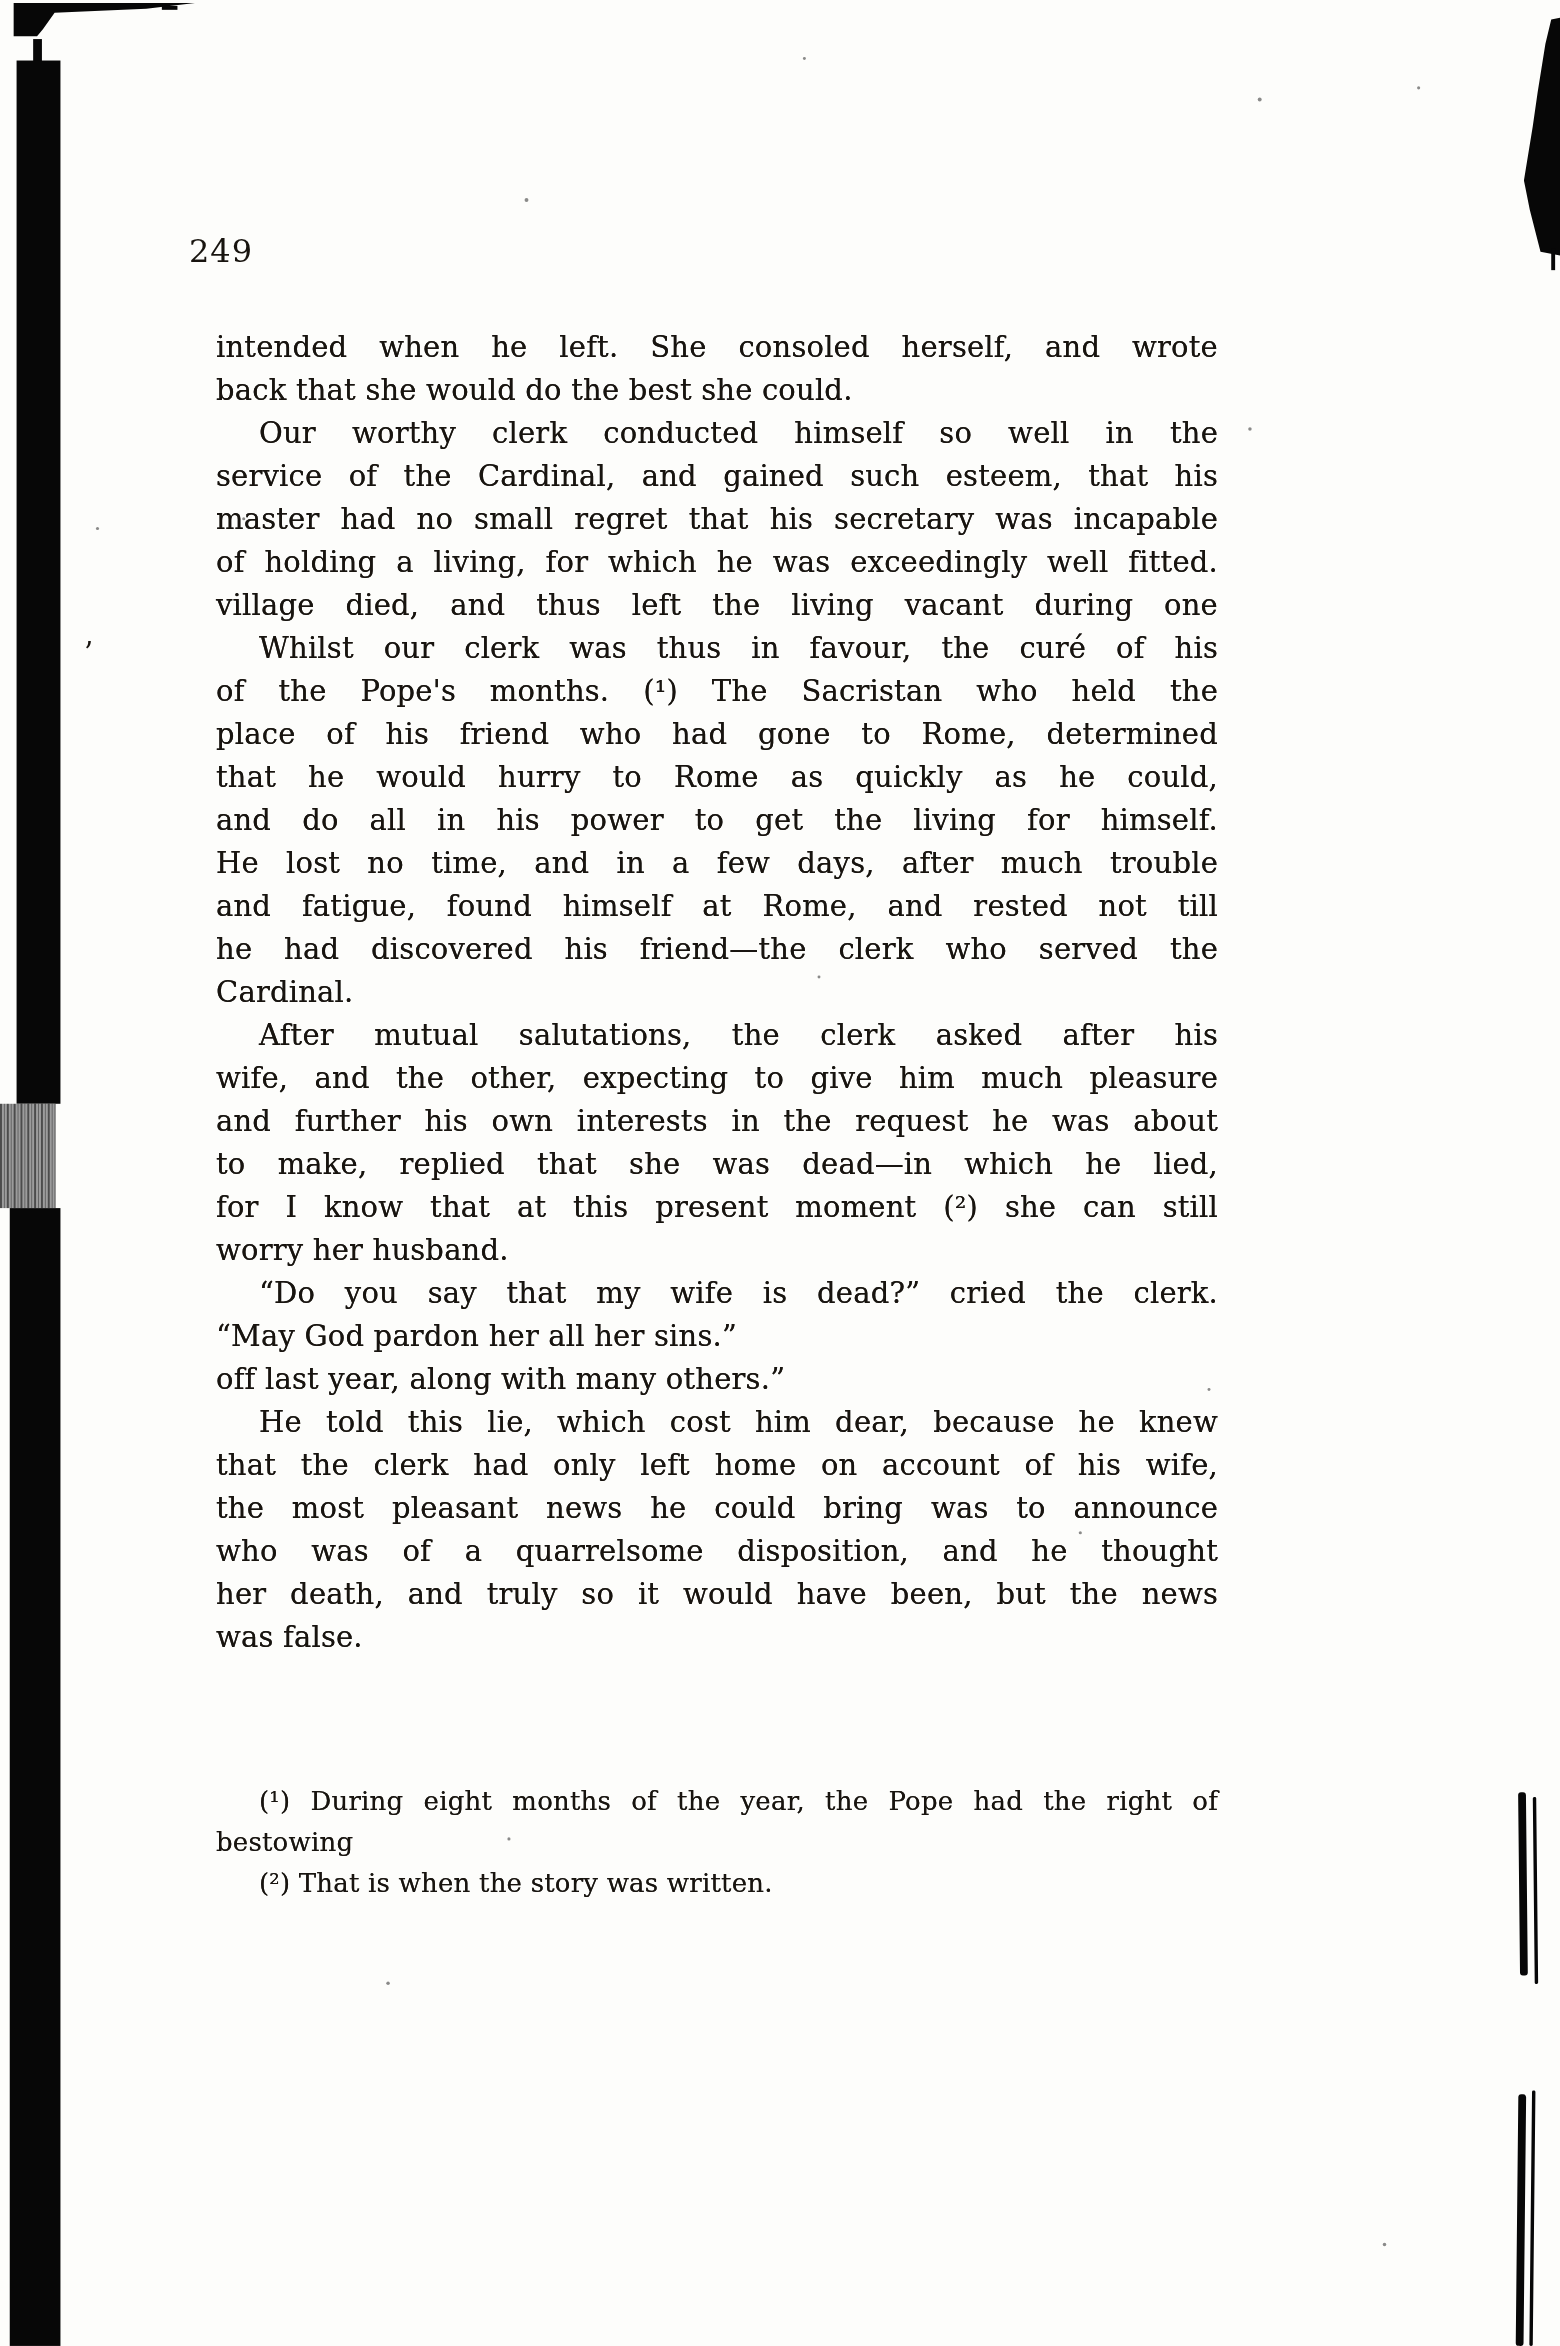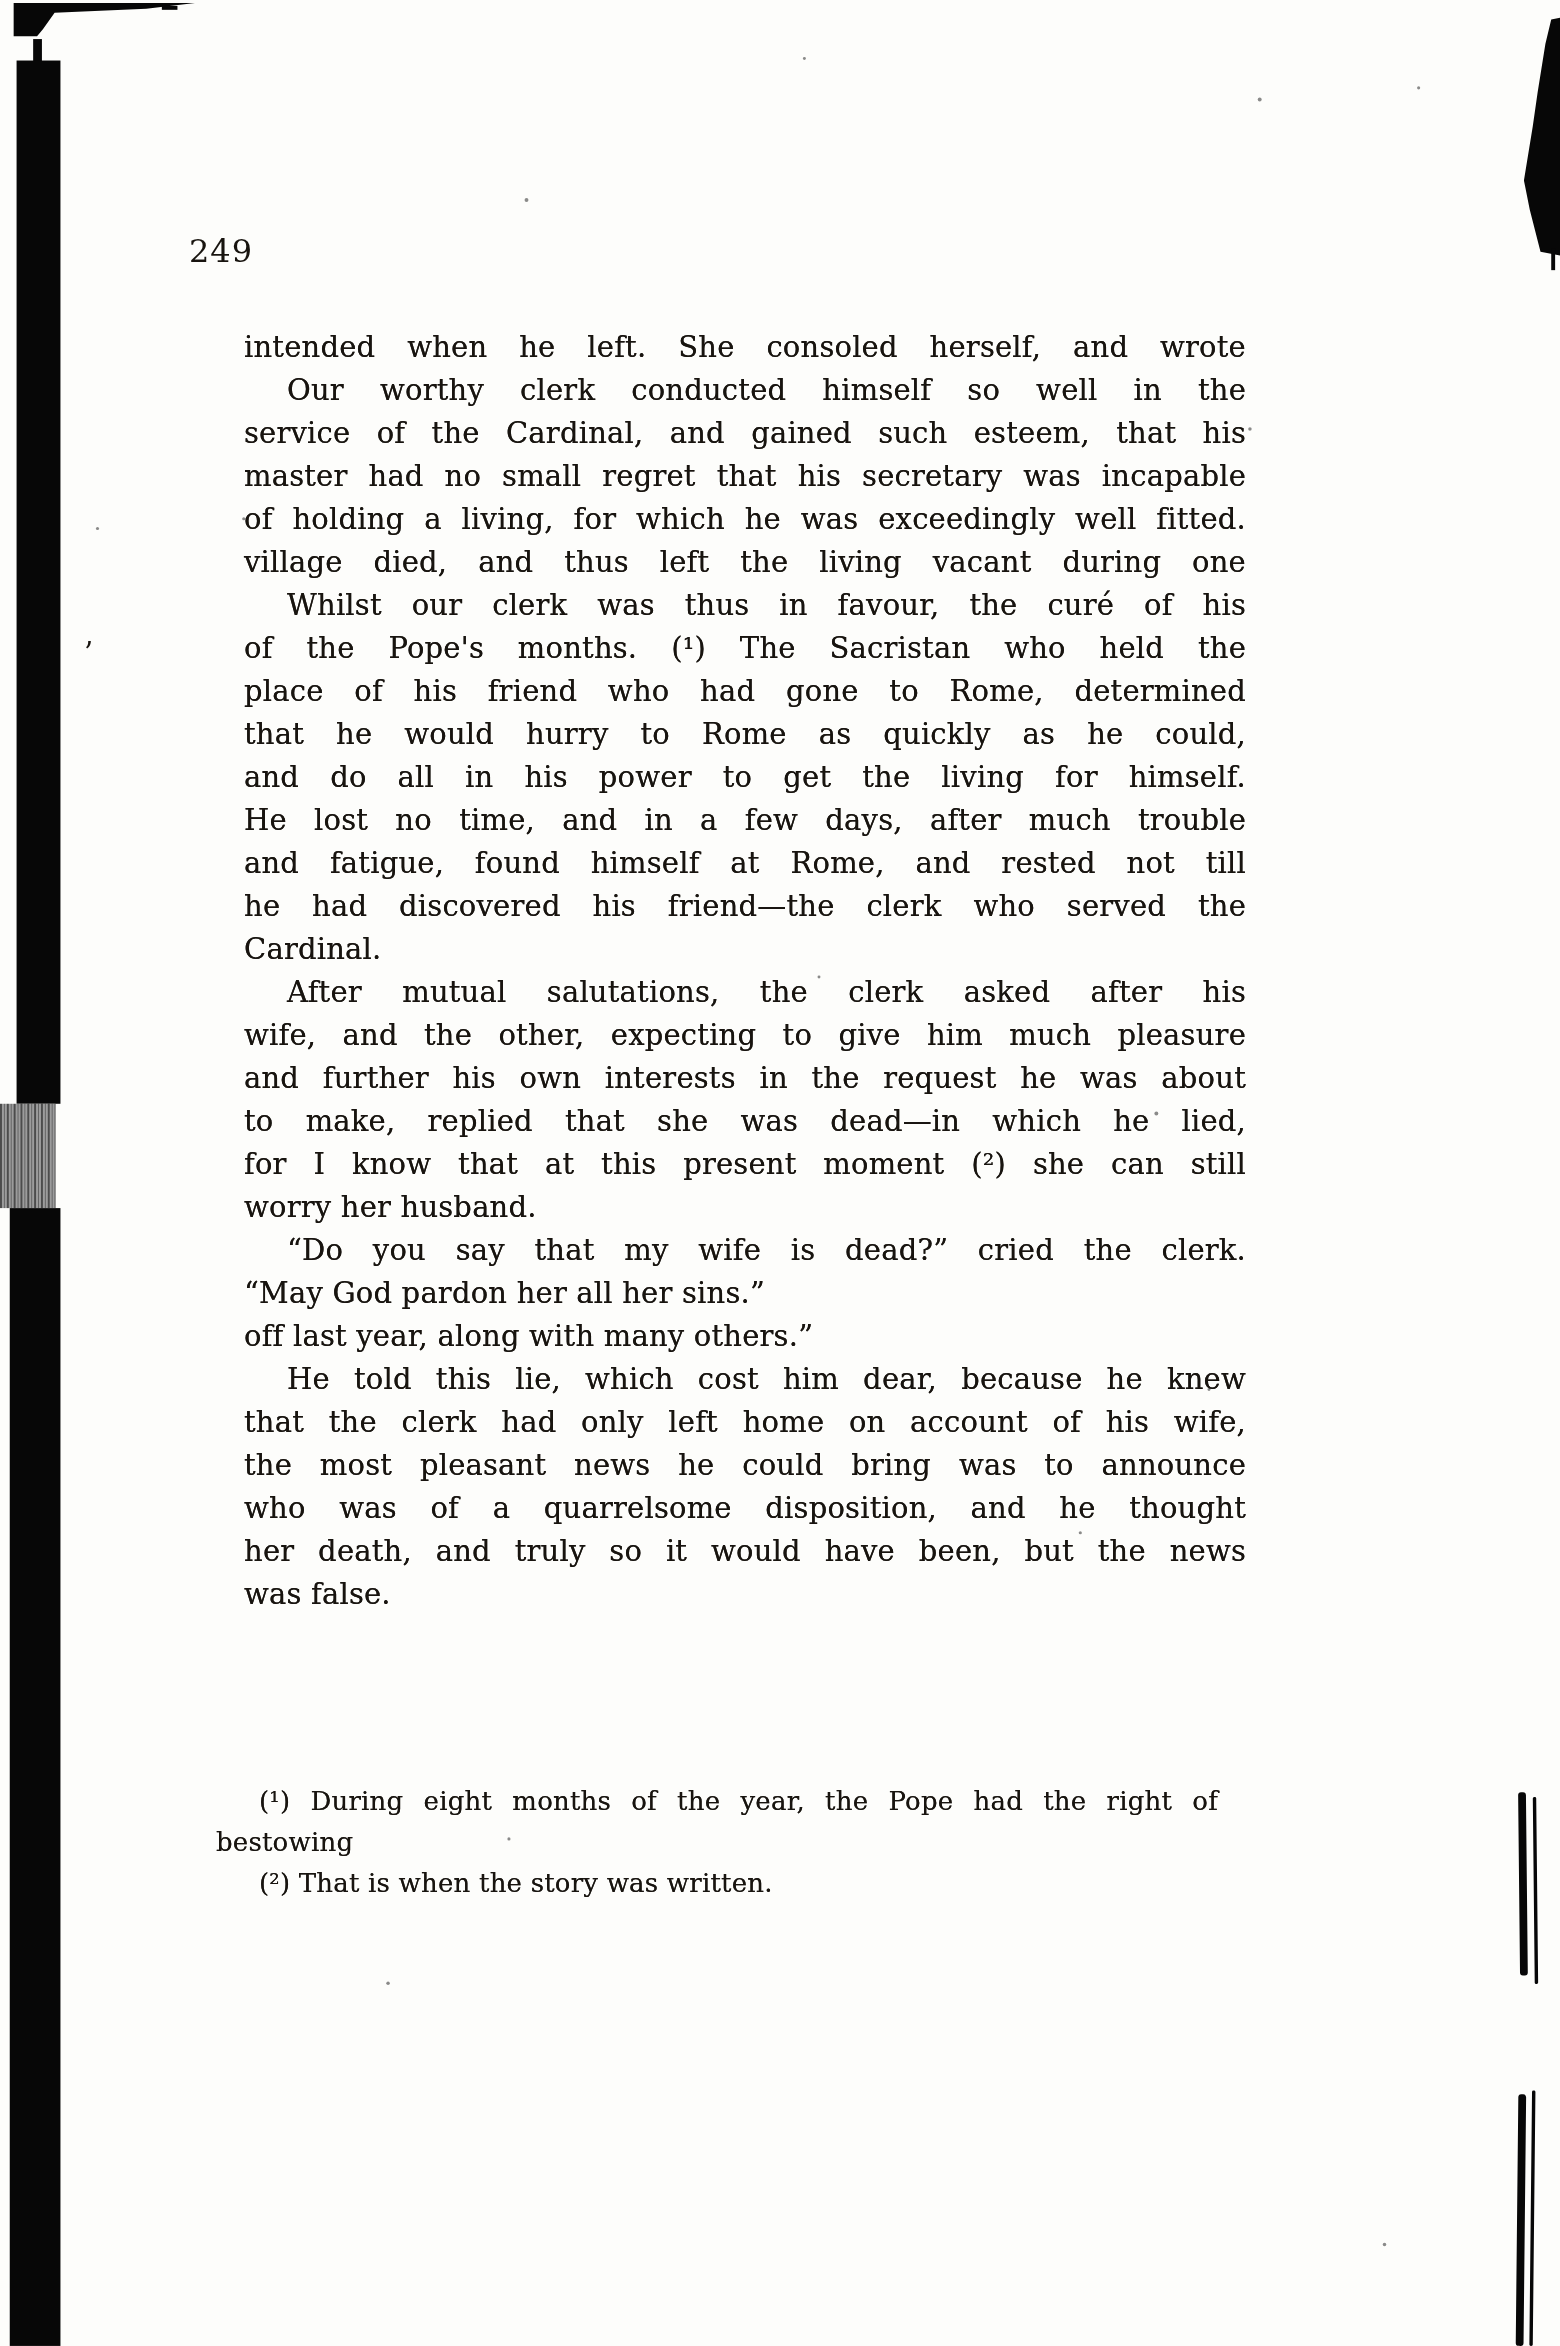--- a/index.html
+++ b/index.html
@@ -24,21 +24,20 @@
     letter-spacing:1px;
     transform:translateX(-27px);
   }
   .body-text{
     position:absolute;
     left:216px;top:326px;width:1002px;
     font-size:29px;
     line-height:43px;
     letter-spacing:0.2px;
     text-shadow:0 0 0.5px rgba(20,18,15,.85);
-    margin-left:28px;
   }
   .footnotes{
     position:absolute;
     left:216px;top:1781px;width:1002px;
     font-size:26px;
     line-height:41px;
     letter-spacing:0.2px;
     text-shadow:0 0 0.4px rgba(20,18,15,.8);
   }
   .tline{ text-align:justify; text-align-last:justify; }
@@ -54,20 +53,21 @@
     font-size:29px;color:var(--ink);
   }
 </style>
 </head>
 <body>
 
 <div class="page-number">249</div>
 
 <div class="body-text">
     <div class="tline">intended when he left.  She consoled herself, and wrote</div>
+    <div class="tline nj">back that she would do the best she could.</div>
     <div class="tline ind">Our worthy clerk conducted himself so well in the</div>
     <div class="tline">service of the Cardinal, and gained such esteem, that his</div>
     <div class="tline">master had no small regret that his secretary was incapable</div>
     <div class="tline">of holding a living, for which he was exceedingly well fitted.</div>
     <div class="tline">village died, and thus left the living vacant during one</div>
     <div class="tline ind">Whilst our clerk was thus in favour, the curé of his</div>
     <div class="tline">of the Pope's months. (¹)  The Sacristan who held the</div>
     <div class="tline">place of his friend who had gone to Rome, determined</div>
     <div class="tline">that he would hurry to Rome as quickly as he could,</div>
     <div class="tline">and do all in his power to get the living for himself.</div>

